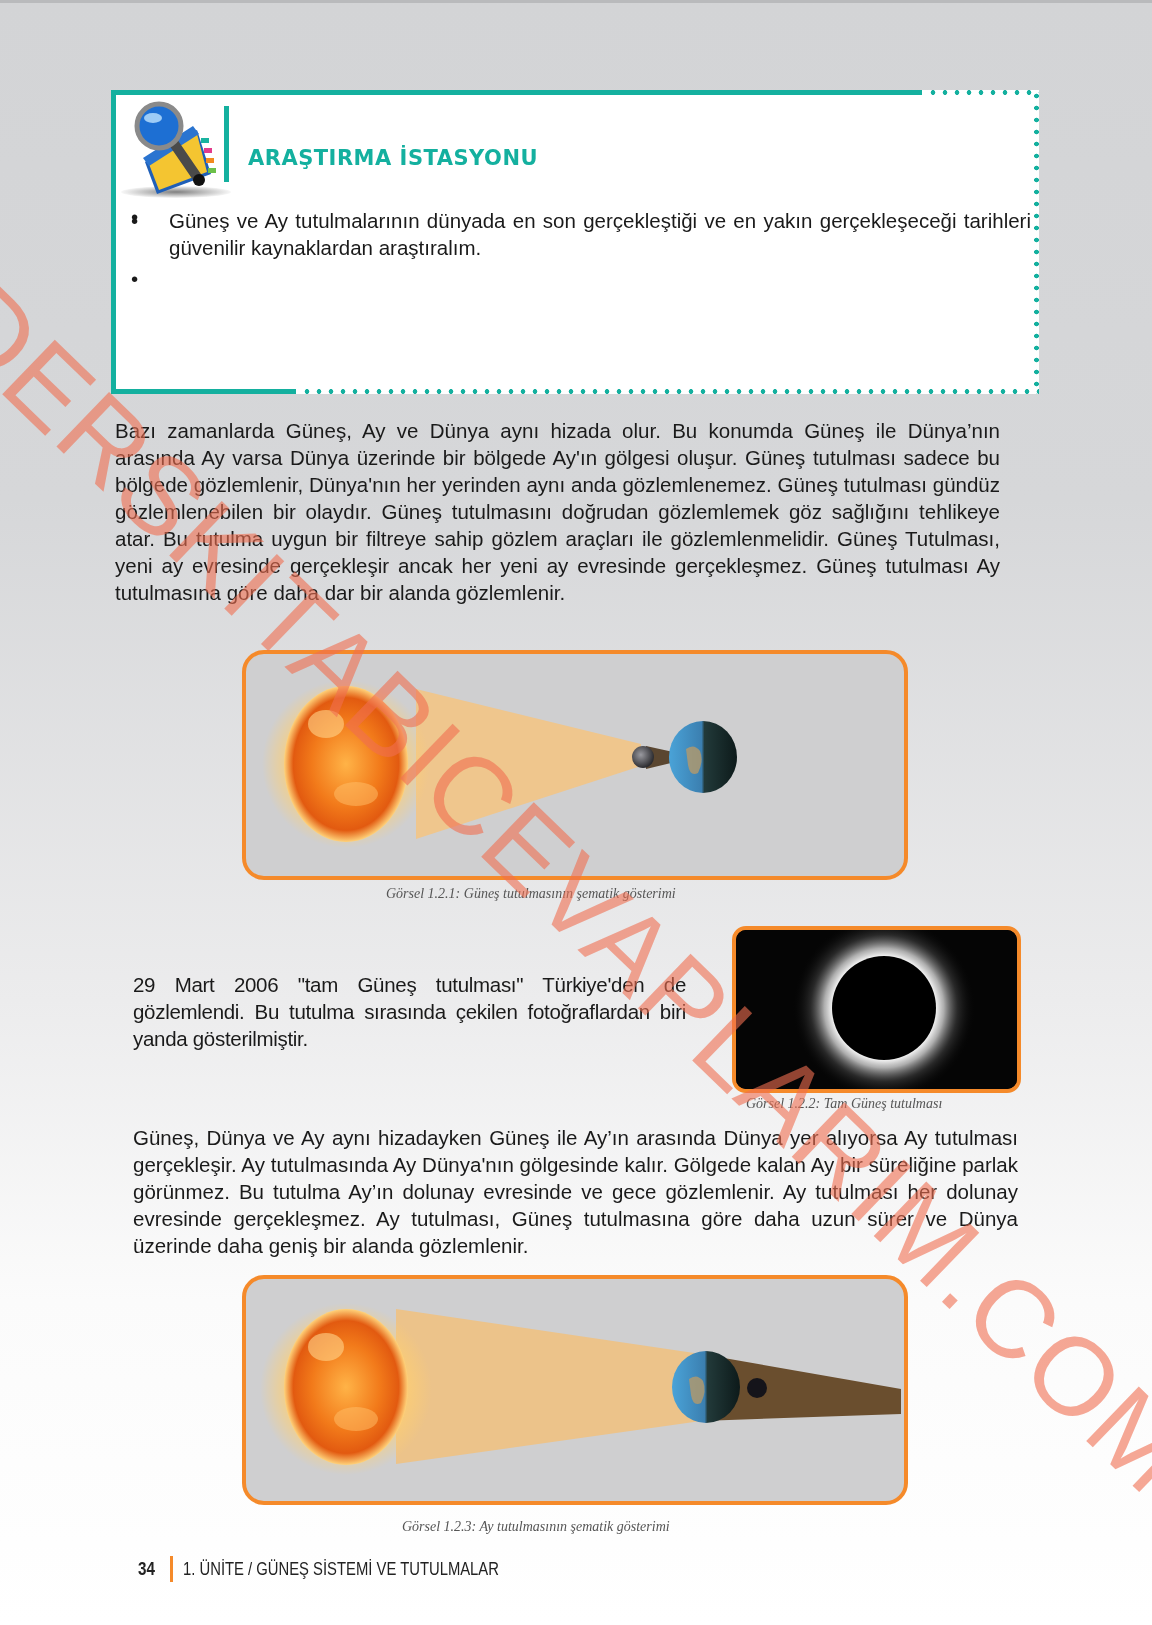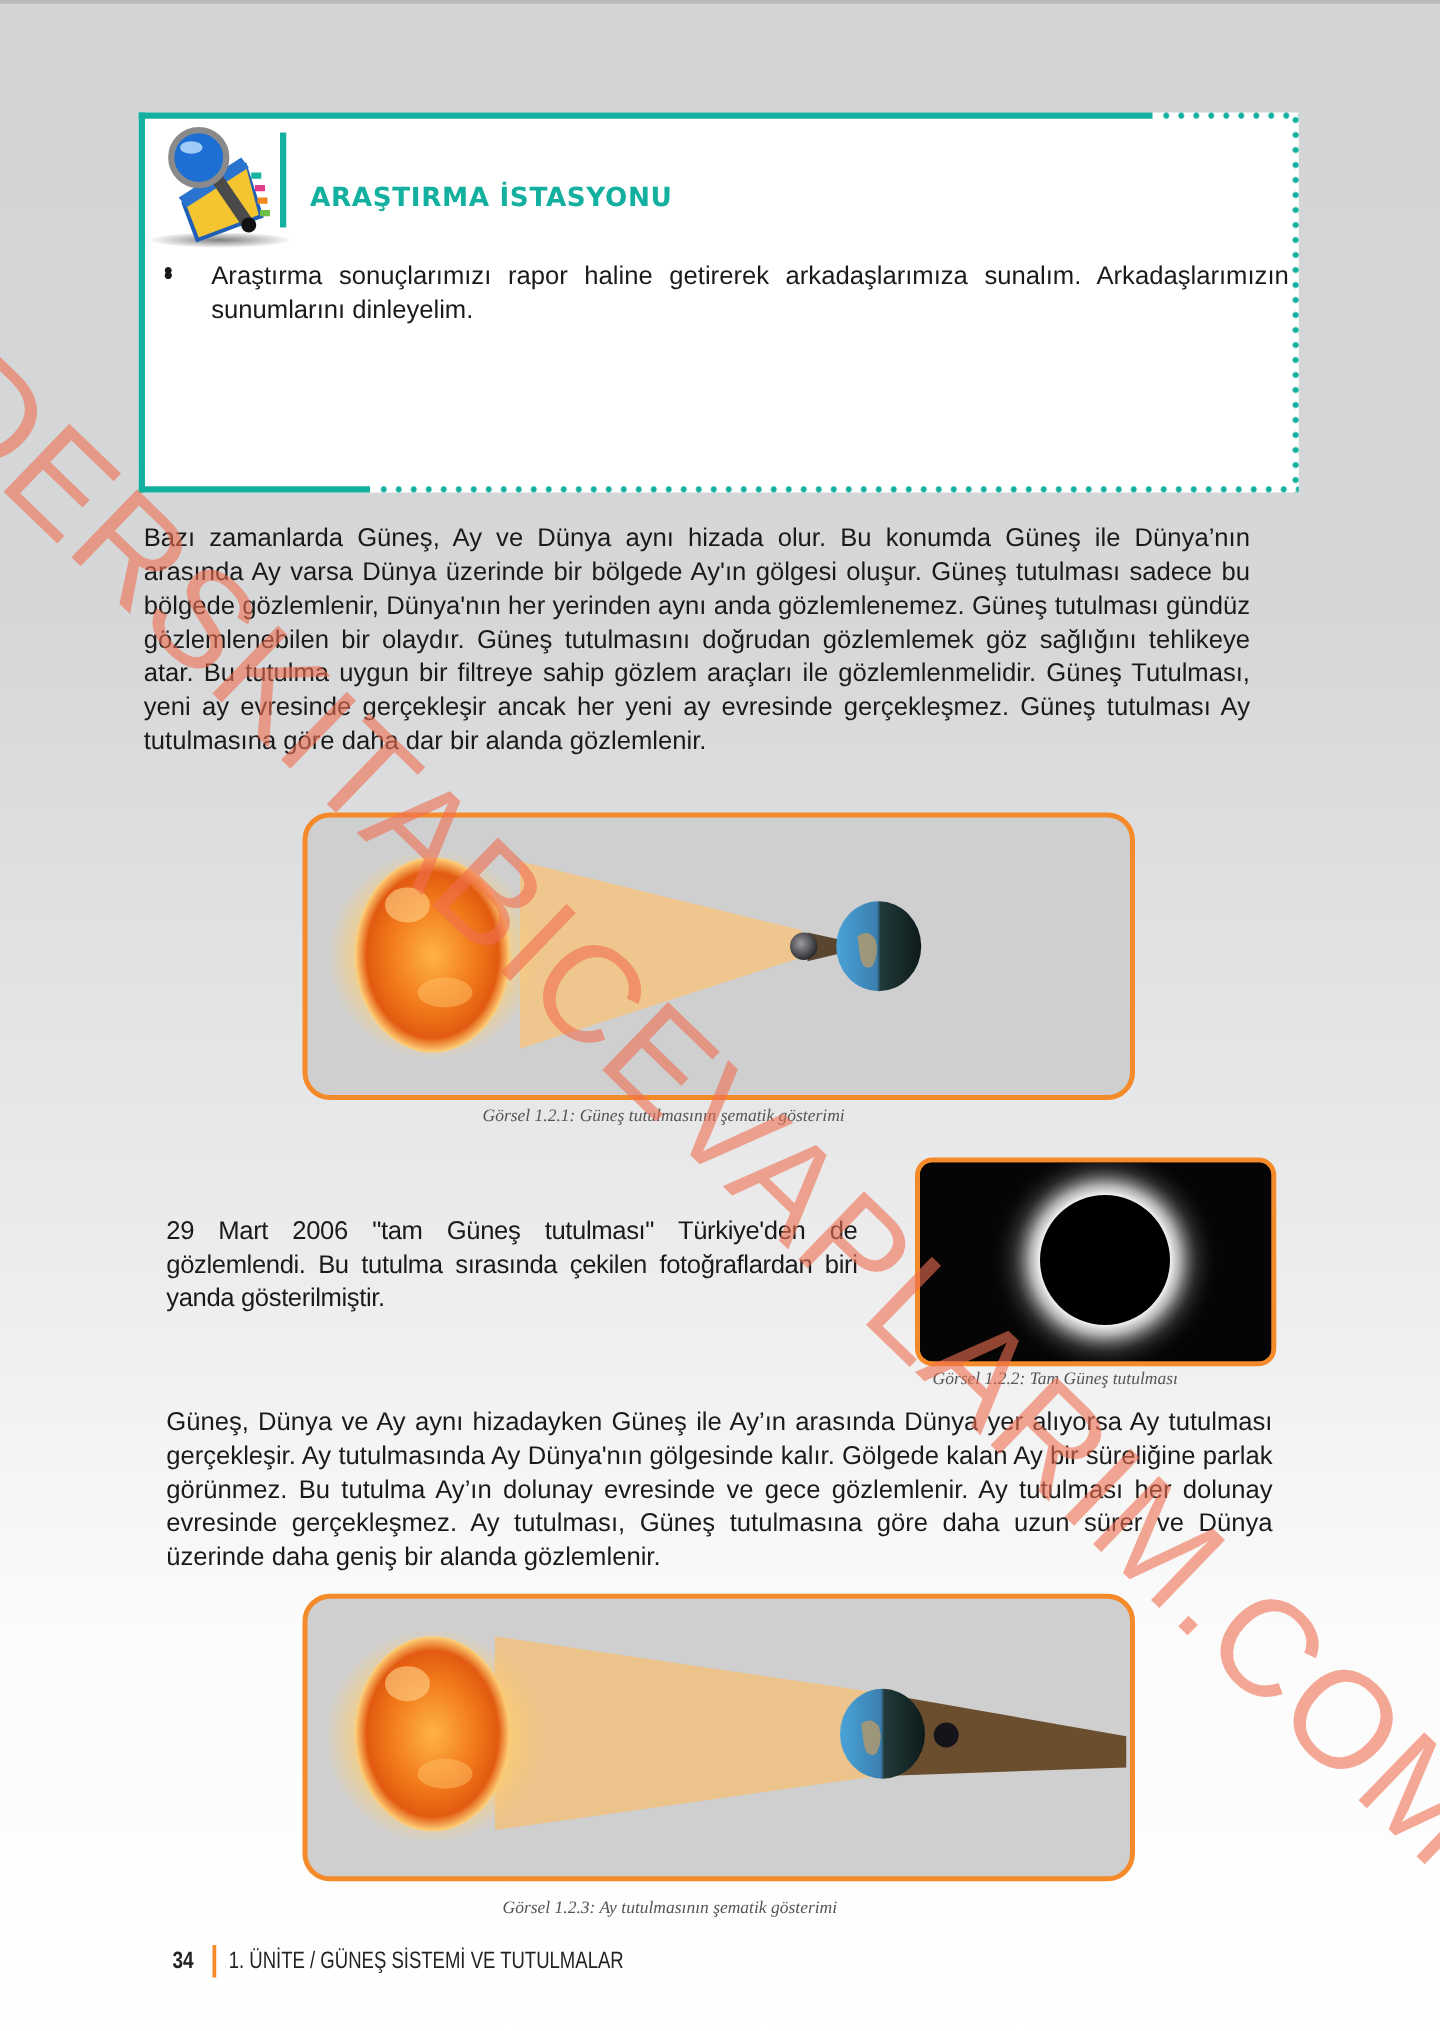--- a/index.html
+++ b/index.html
@@ -94,24 +94,24 @@
   </svg>
   <div class="rb-vbar"></div>
   <div class="rb-title">ARAŞTIRMA İSTASYONU</div>
 
   <ul class="rb-list">
     <li>
       <span class="bullet">•</span>
     </li>
     <li>
       <span class="bullet">•</span>
+      <span>Güneş ve Ay tutulmalarının dünyada en son gerçekleştiği ve en yakın gerçekleşeceği tarihleri güvenilir kaynaklardan araştıralım.</span>
     </li>
     <li>
       <span class="bullet">•</span>
-      <span>Araştırma sonuçlarımızı rapor haline getirerek arkadaşlarımıza sunalım. Arkadaşlarımızın sunumlarını dinleyelim.</span>
     </li>
   </ul>
 </div>
 
 <div class="para para1">Bazı zamanlarda Güneş, Ay ve Dünya aynı hizada olur. Bu konumda Güneş ile Dünya’nın arasında Ay varsa Dünya üzerinde bir bölgede Ay'ın gölgesi oluşur. Güneş tutulması sadece bu bölgede gözlemlenir, Dünya'nın her yerinden aynı anda gözlemlenemez. Güneş tutulması gündüz gözlemlenebilen bir olaydır. Güneş tutulmasını doğrudan gözlemlemek göz sağlığını tehlikeye atar. Bu tutulma uygun bir filtreye sahip gözlem araçları ile gözlemlenmelidir. Güneş Tutulması, yeni ay evresinde gerçekleşir ancak her yeni ay evresinde gerçekleşmez. Güneş tutulması Ay tutulmasına göre daha dar bir alanda gözlemlenir.</div>
 
 <div class="fig fig1">
   <svg width="658" height="222" viewBox="0 0 658 222">
     <defs>
       <radialGradient id="sunG1" cx="50%" cy="50%" r="50%">

